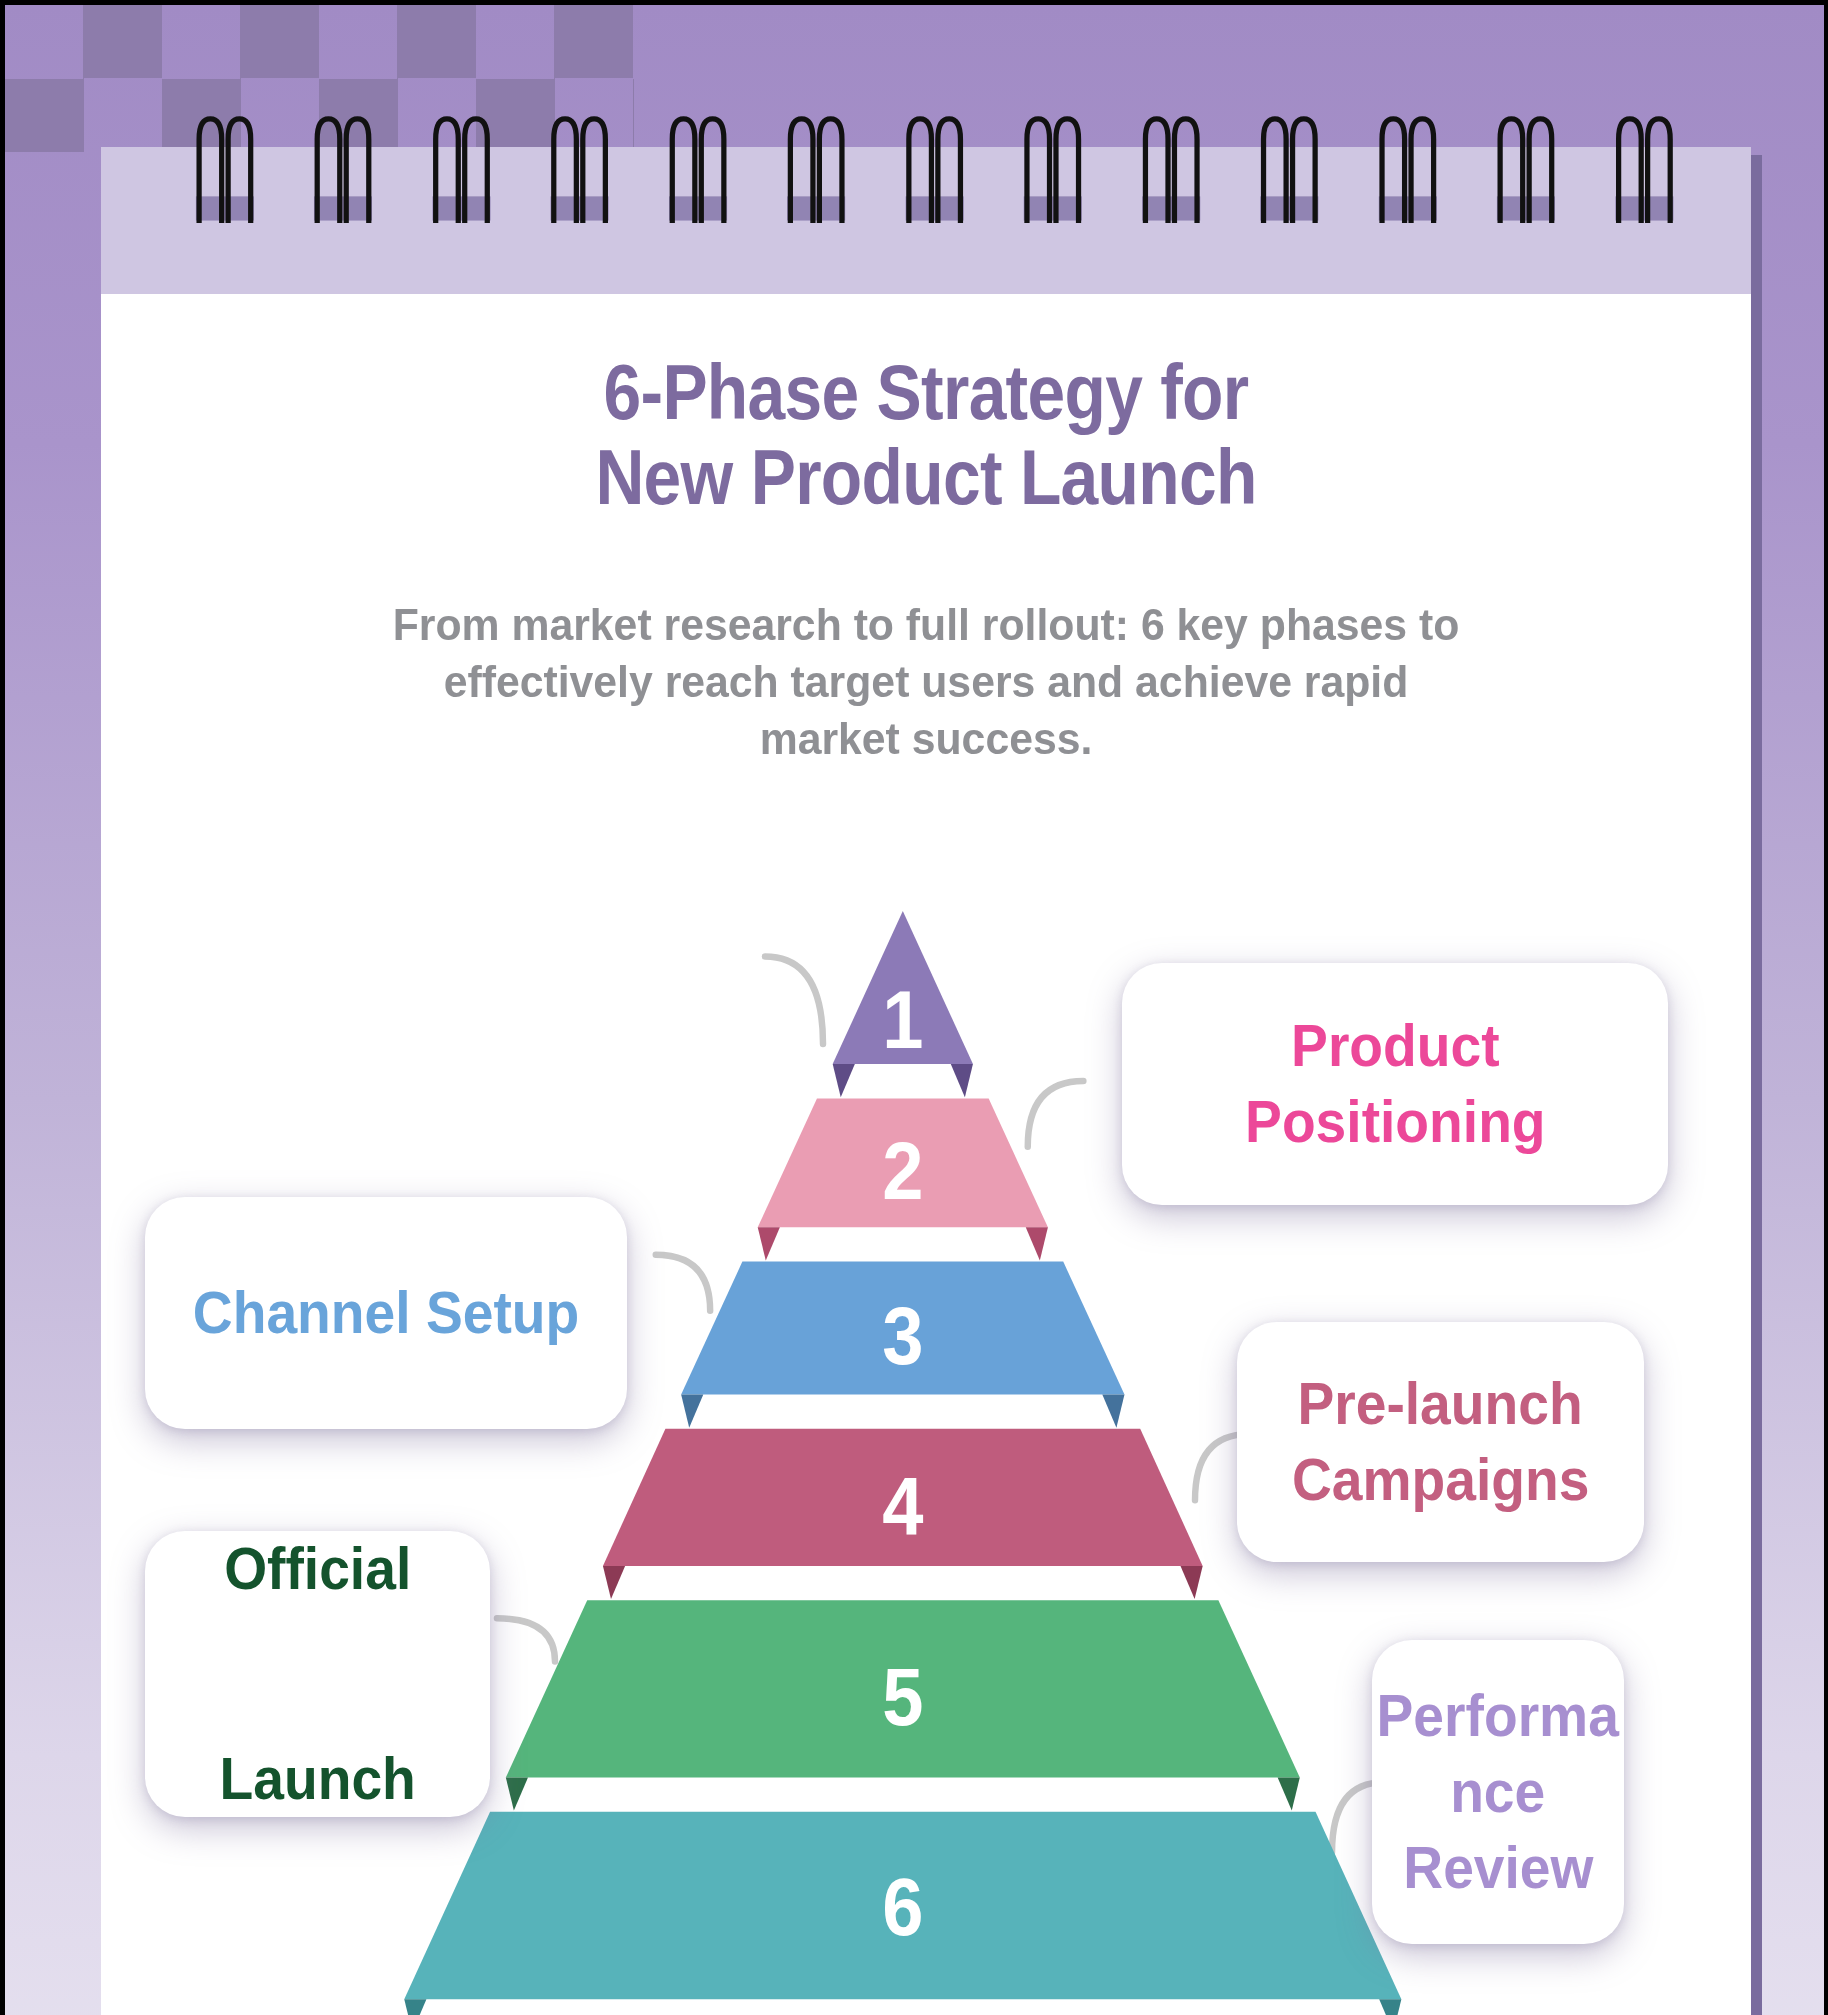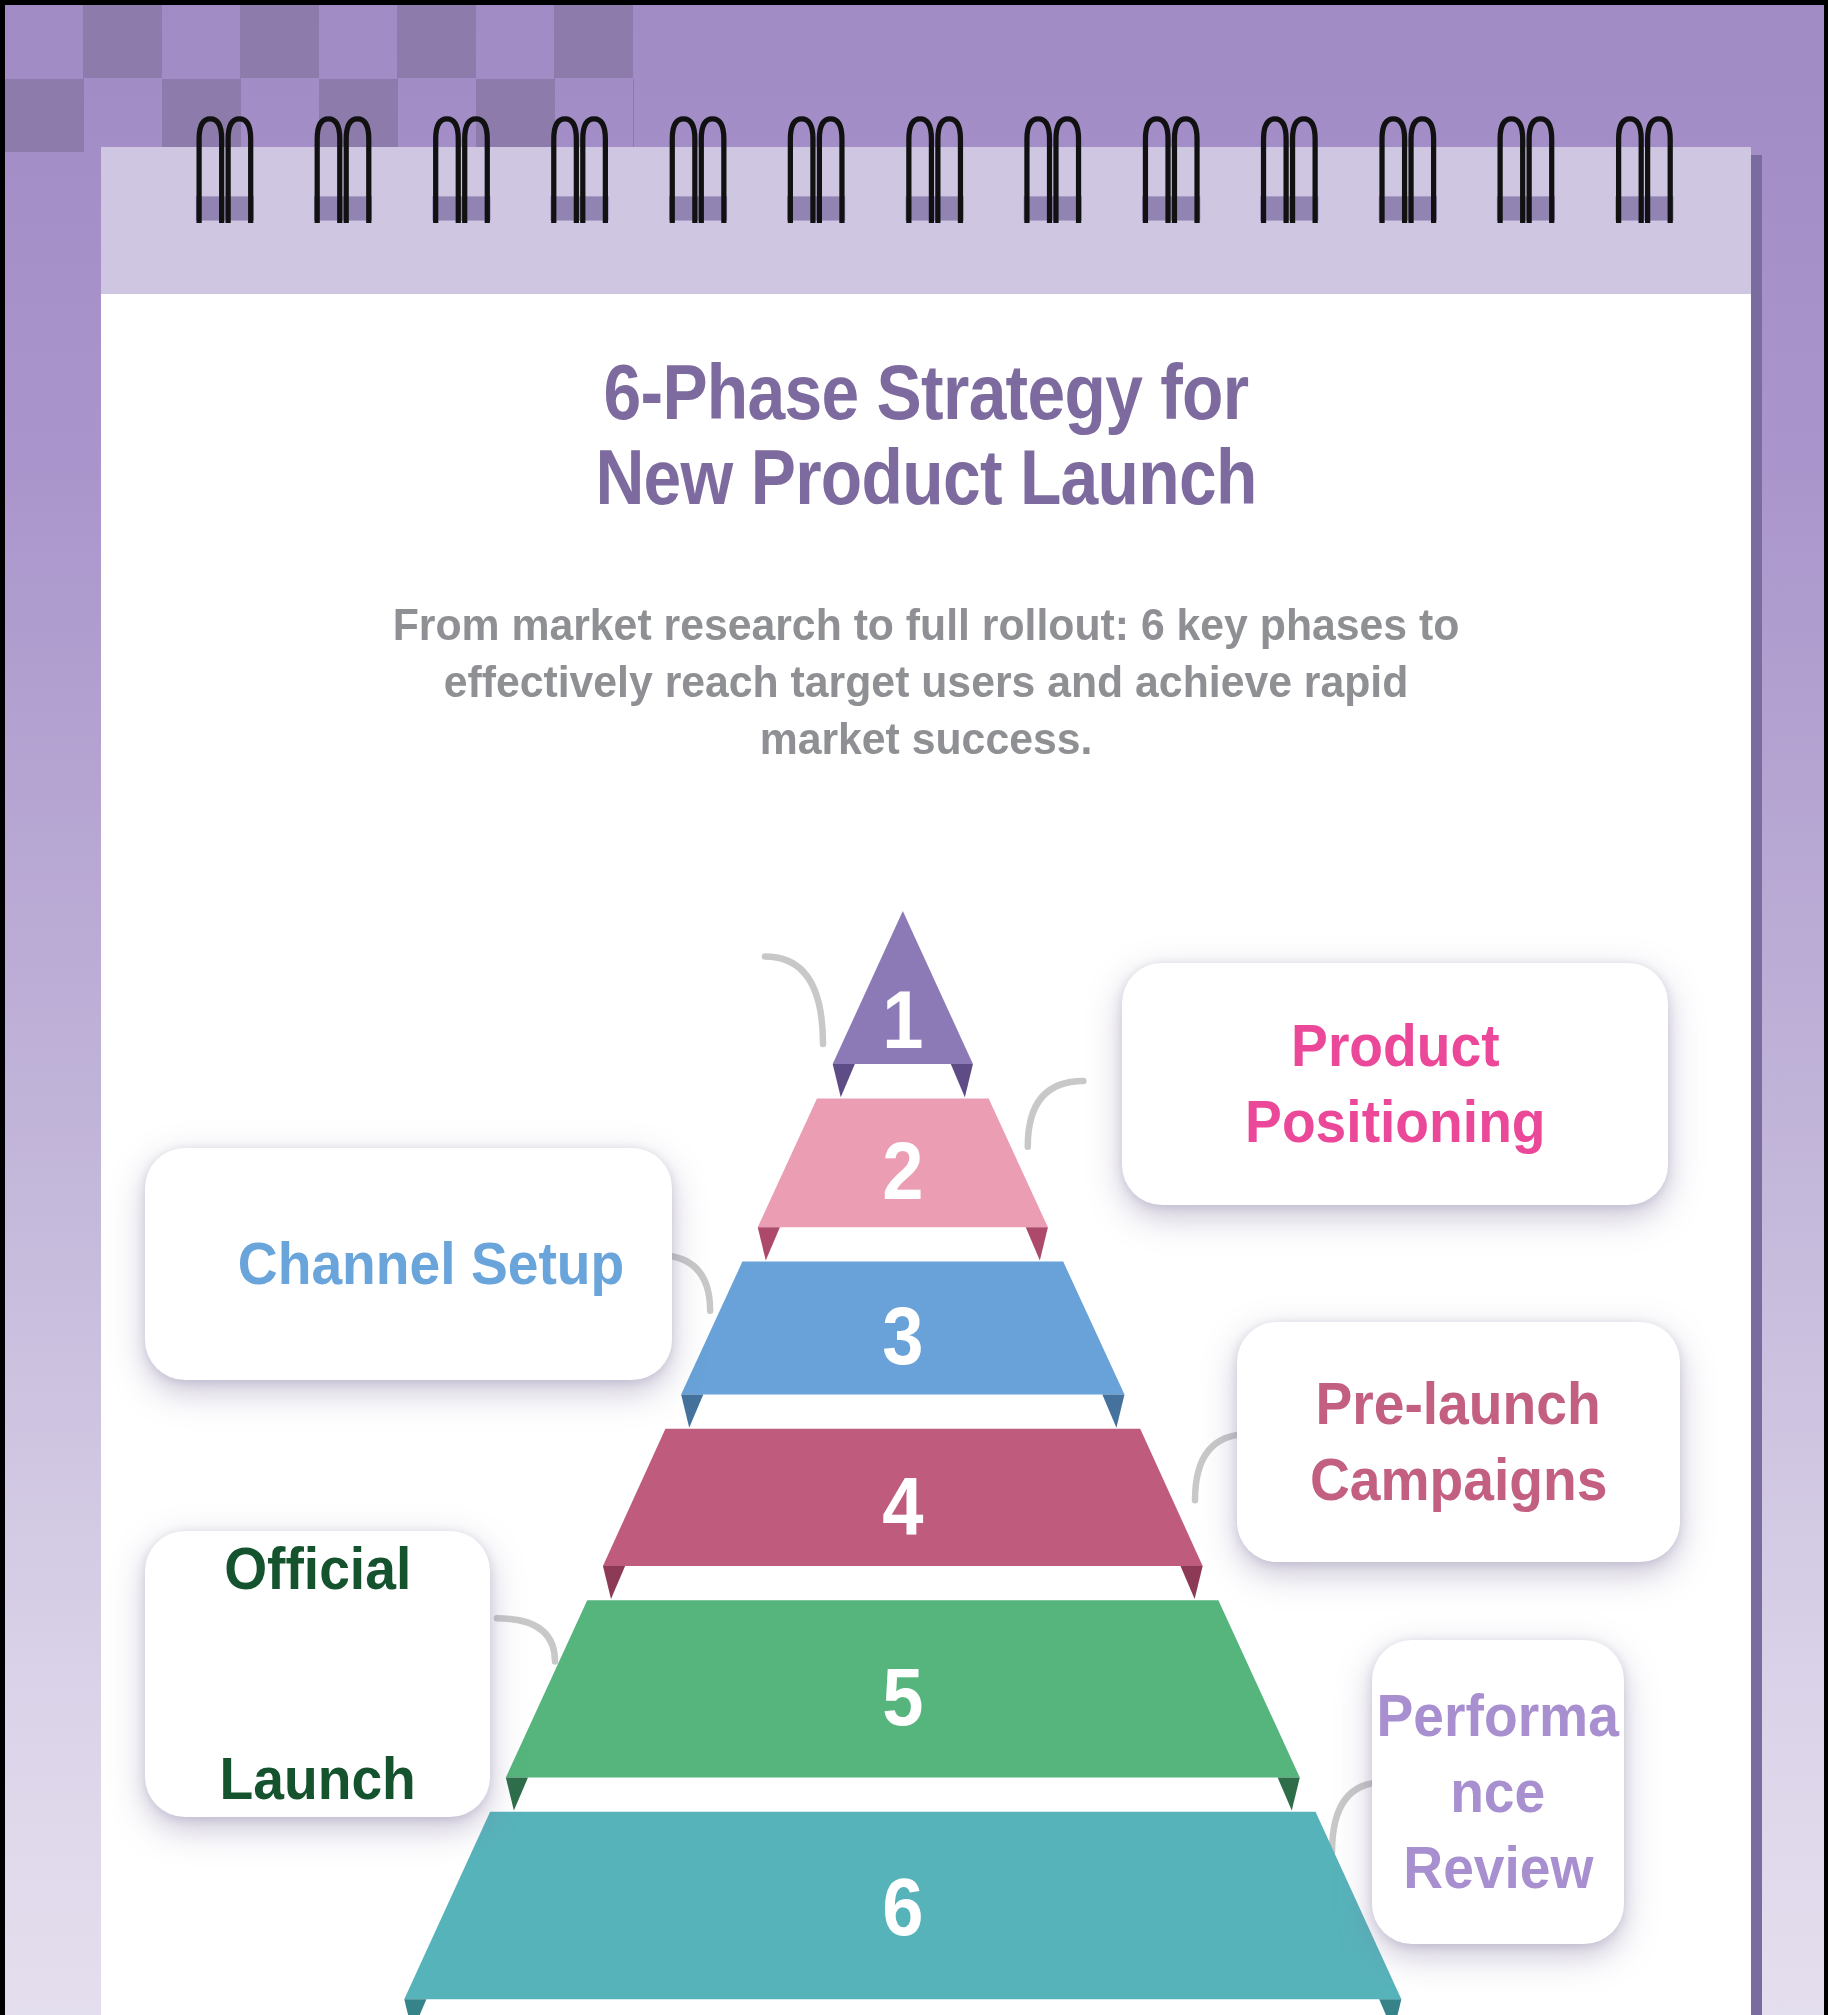--- a/index.html
+++ b/index.html
@@ -22,22 +22,22 @@
   .subtitle{position:absolute;left:120px;top:596px;width:1612px;text-align:center;
          font-weight:bold;font-size:45px;line-height:57px;
          transform:scaleX(.95);transform-origin:center;}
   .card{position:absolute;background:#fff;border-radius:40px;
         box-shadow:0 11.3px 34px rgba(125,112,155,.40), 0 2.4px 10px rgba(125,112,155,.22);
         display:flex;flex-direction:column;justify-content:center;align-items:center;
         font-weight:bold;font-size:60px;line-height:76px;text-align:center;}
   .card .cline{transform:scaleX(.92);transform-origin:center;white-space:nowrap;}
   .card-mr{left:165px;top:870px;width:552px;height:234px;}
   .card-pp{left:1122px;top:963px;width:546px;height:242px;}
-  .card-cs{left:145px;top:1148px;width:482px;height:232px;padding-left:45px;}
-  .card-pc{left:1237px;top:1322px;width:443px;height:240px;}
+  .card-cs{left:145px;top:1197px;width:482px;height:232px;}
+  .card-pc{left:1237px;top:1322px;width:407px;height:240px;}
   .card-ol{left:145px;top:1531px;width:345px;height:286px;}
   .card-pr{left:1372px;top:1640px;width:252px;height:304px;align-items:center;}
   .num{font-family:"Liberation Sans",sans-serif;font-weight:bold;font-size:200px;
        text-anchor:middle;}
 </style>
 </head>
 <body>
 
 <div class="stage" style="--ck-top: #8d7cab; --ck-bot: #7b6d9b;">
   <div class="bg"></div>

